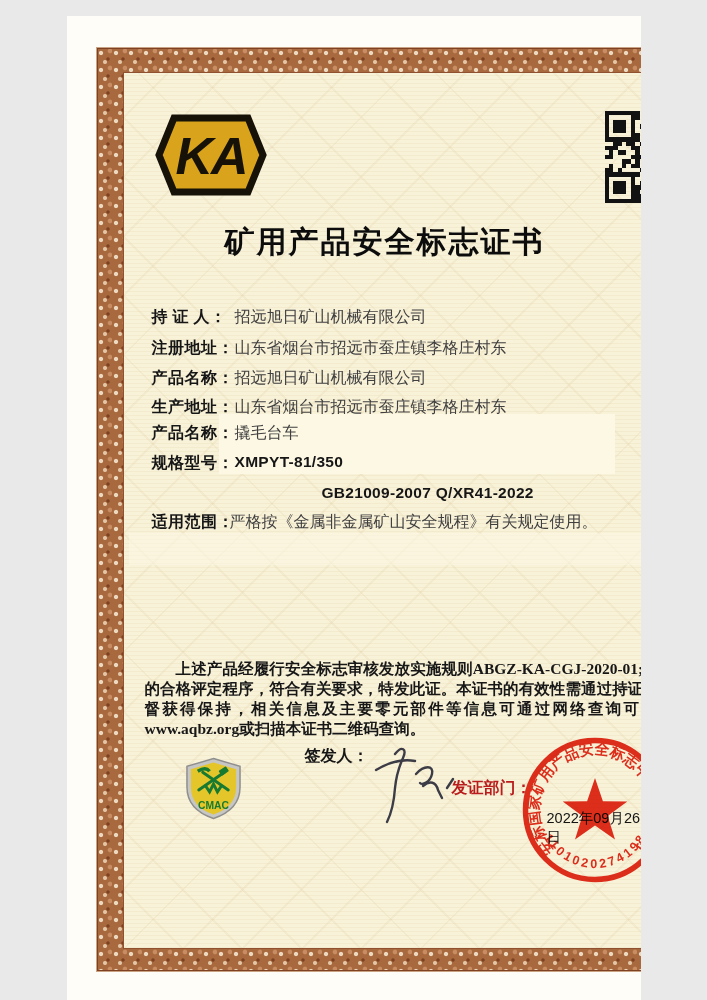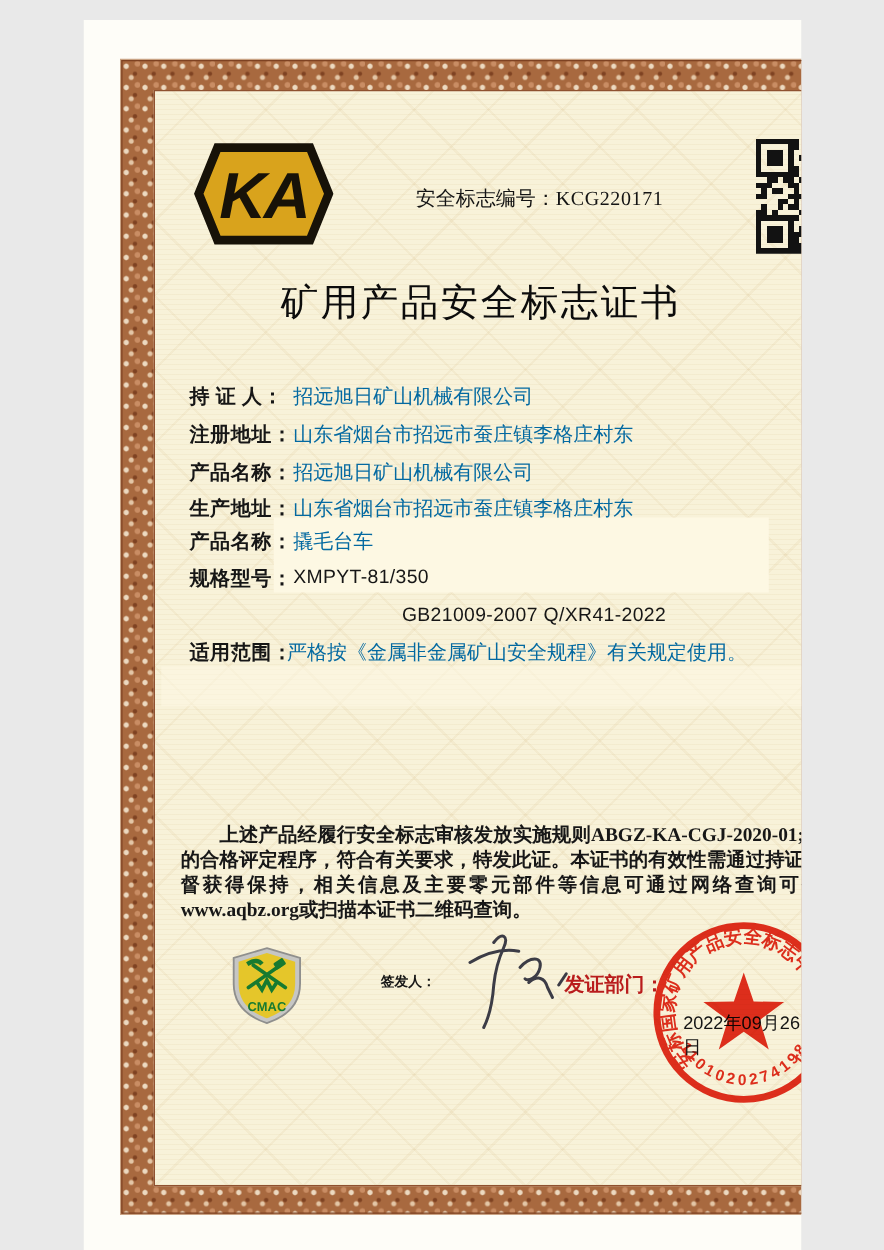--- a/index.html
+++ b/index.html
@@ -22,39 +22,39 @@
       repeating-linear-gradient(-45deg, transparent 0 40px, rgba(190,150,80,.08) 40px 42px),
       #f8f2d9;}
   .content{position:absolute;inset:0;}
   .patch{position:absolute;background:#fdf8e3;}
   
   .ka{position:absolute;left:88px;top:98px;width:112px;height:82px;}
   .serial{position:absolute;left:266px;top:133px;font-size:16px;color:#141414;white-space:nowrap;}
   .serial .num{font-family:"Liberation Serif","DejaVu Serif",serif;letter-spacing:.5px;}
   .qr{position:absolute;left:537px;top:95px;width:93px;height:92px;}
   .title{position:absolute;left:140px;top:206px;width:356px;text-align:center;
-         font-size:30px;font-weight:normal;letter-spacing:2px;color:#0c0c0c;}
+         font-size:30px;font-weight:bold;letter-spacing:2px;color:#0c0c0c;}
   
   .row{position:absolute;left:0;width:100%;height:24px;font-size:16px;color:#161616;white-space:nowrap;text-align:right;}
   .flabel{position:absolute;left:85px;font-weight:bold;letter-spacing:.5px;}
   .fvalue{position:absolute;left:168px;}
-  .kai{color:#0369a1;}
-  .mono{font-family:"Liberation Sans","DejaVu Sans",sans-serif;font-weight:normal;font-size:15.5px;letter-spacing:.3px;}
+  .kai{color:#404040;}
+  .mono{font-family:"Liberation Sans","DejaVu Sans",sans-serif;font-weight:bold;font-size:15.5px;letter-spacing:.3px;}
   .datev{font-family:"Liberation Sans","DejaVu Sans",sans-serif;font-weight:500;font-size:15.5px;}
   .l2{position:absolute;left:345px;font-weight:bold;}
   .v2{position:absolute;left:455px;}
   .v-std{left:255px;}
   .v-rem{left:177px;font-size:15px;}
   .v-date{left:177px;}
   
   .statement{position:absolute;left:78px;top:643px;width:530px;font-size:15.5px;font-weight:bold;
              line-height:20px;text-align:justify;text-indent:2em;color:#171717;}
   
   .cmac{position:absolute;left:117px;top:741px;width:59px;height:63px;}
-  .signer{position:absolute;left:238px;top:762px;font-size:11px;font-weight:bold;color:#161616;}
+  .signer{position:absolute;left:238px;top:730px;font-size:16px;font-weight:bold;color:#161616;}
   .issuer{position:absolute;left:385px;top:762px;font-size:16px;font-weight:bold;color:#b91c1c;}
   .sig{position:absolute;left:296px;top:726px;width:98px;height:92px;}
   .sealdate{position:absolute;left:480px;top:793px;font-size:14.5px;font-weight:500;
             font-family:"Liberation Sans","DejaVu Sans",sans-serif;color:#141414;z-index:2;}
   .seal{position:absolute;left:452px;top:718px;width:152px;height:152px;z-index:3;
         opacity:.93;mix-blend-mode:multiply;}
   .sealtext{font-weight:bold;fill:#e2200f;}
 </style>
 </head>
 <body>
@@ -67,21 +67,20 @@
   <div class="content">
 
     <div class="patch" style="left:152px;top:398px;width:396px;height:60px;"></div>
     <div class="patch" style="left:62px;top:517px;width:585px;height:32px;opacity:.55;"></div>
 
     <svg class="ka" viewBox="0 0 112 82">
       <polygon points="19,4 93,4 108,41 93,78 19,78 4,41" fill="#d9a31c" stroke="#171208" stroke-width="7"></polygon>
       <text x="56" y="60" text-anchor="middle" font-size="52" font-weight="bold" font-style="italic" font-family="Liberation Sans, DejaVu Sans, sans-serif" fill="#171208" letter-spacing="-2">KA</text>
     </svg>
 
-    <div class="serial"><span>安全标志编号：</span><span class="num">KCG220171</span></div>
 
     <svg id="qr" class="qr" viewBox="0 0 21 21" shape-rendering="crispEdges">
         <rect x="0" y="0" width="1" height="1" fill="#121212"></rect>
         <rect x="1" y="0" width="1" height="1" fill="#121212"></rect>
         <rect x="2" y="0" width="1" height="1" fill="#121212"></rect>
         <rect x="3" y="0" width="1" height="1" fill="#121212"></rect>
         <rect x="4" y="0" width="1" height="1" fill="#121212"></rect>
         <rect x="5" y="0" width="1" height="1" fill="#121212"></rect>
         <rect x="6" y="0" width="1" height="1" fill="#121212"></rect>
         <rect x="7" y="0" width="1" height="1" fill="#121212"></rect>

